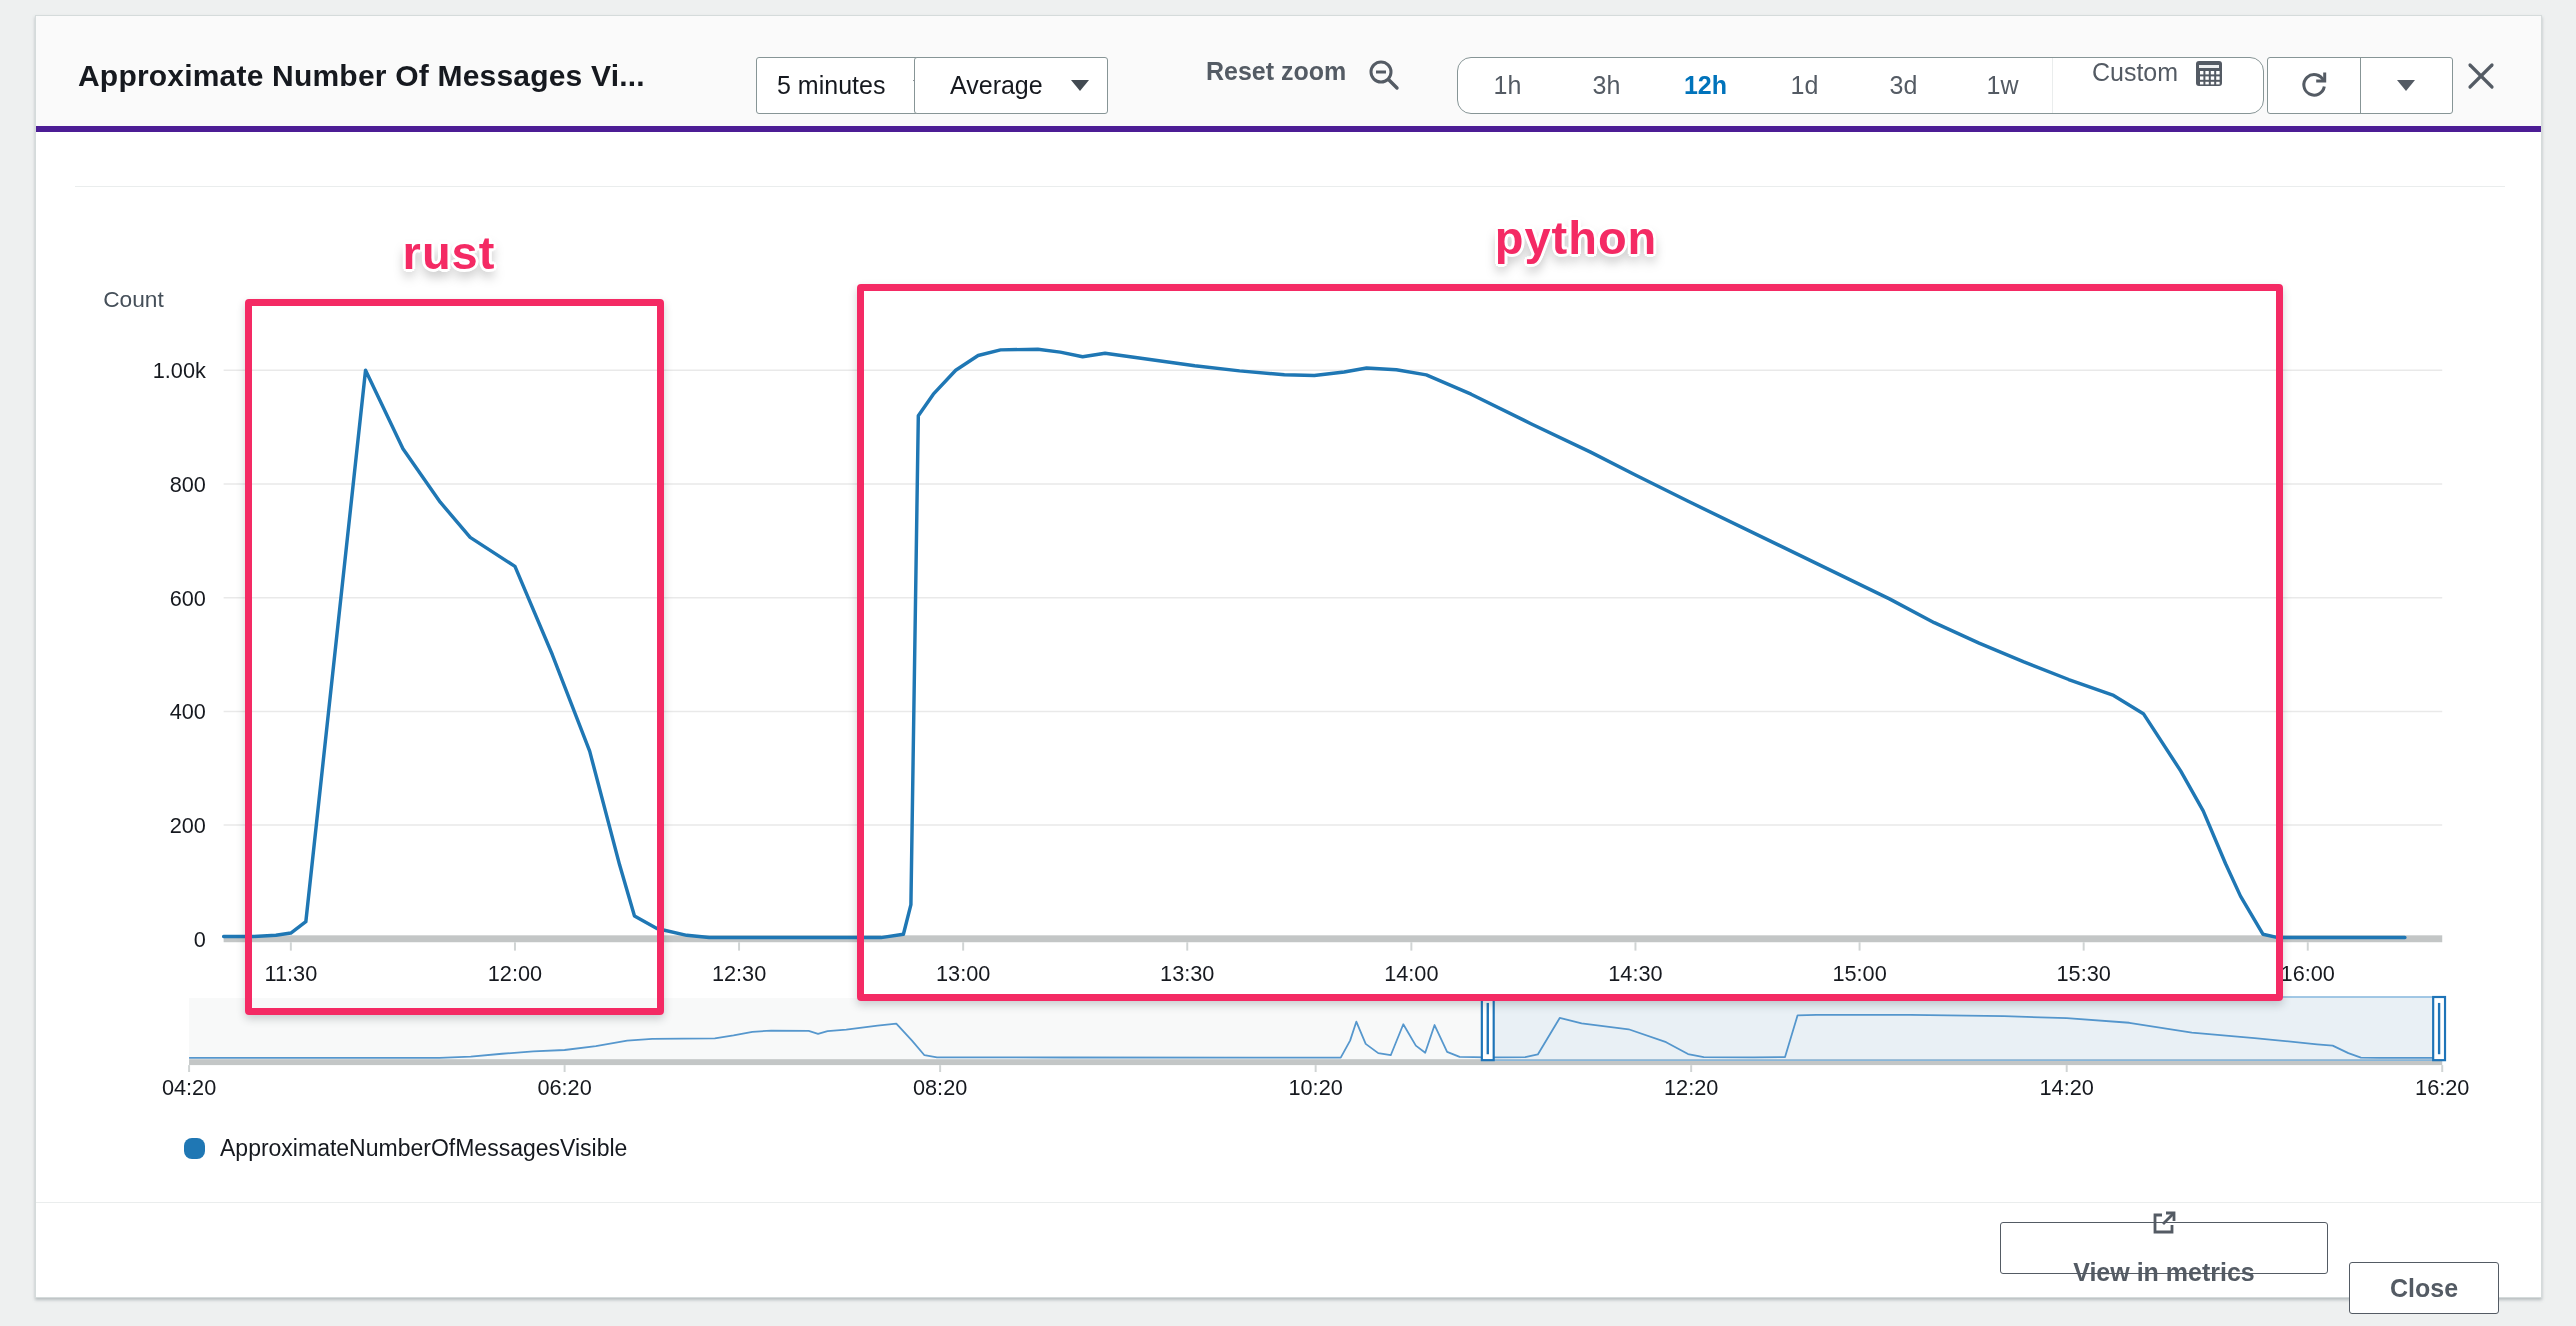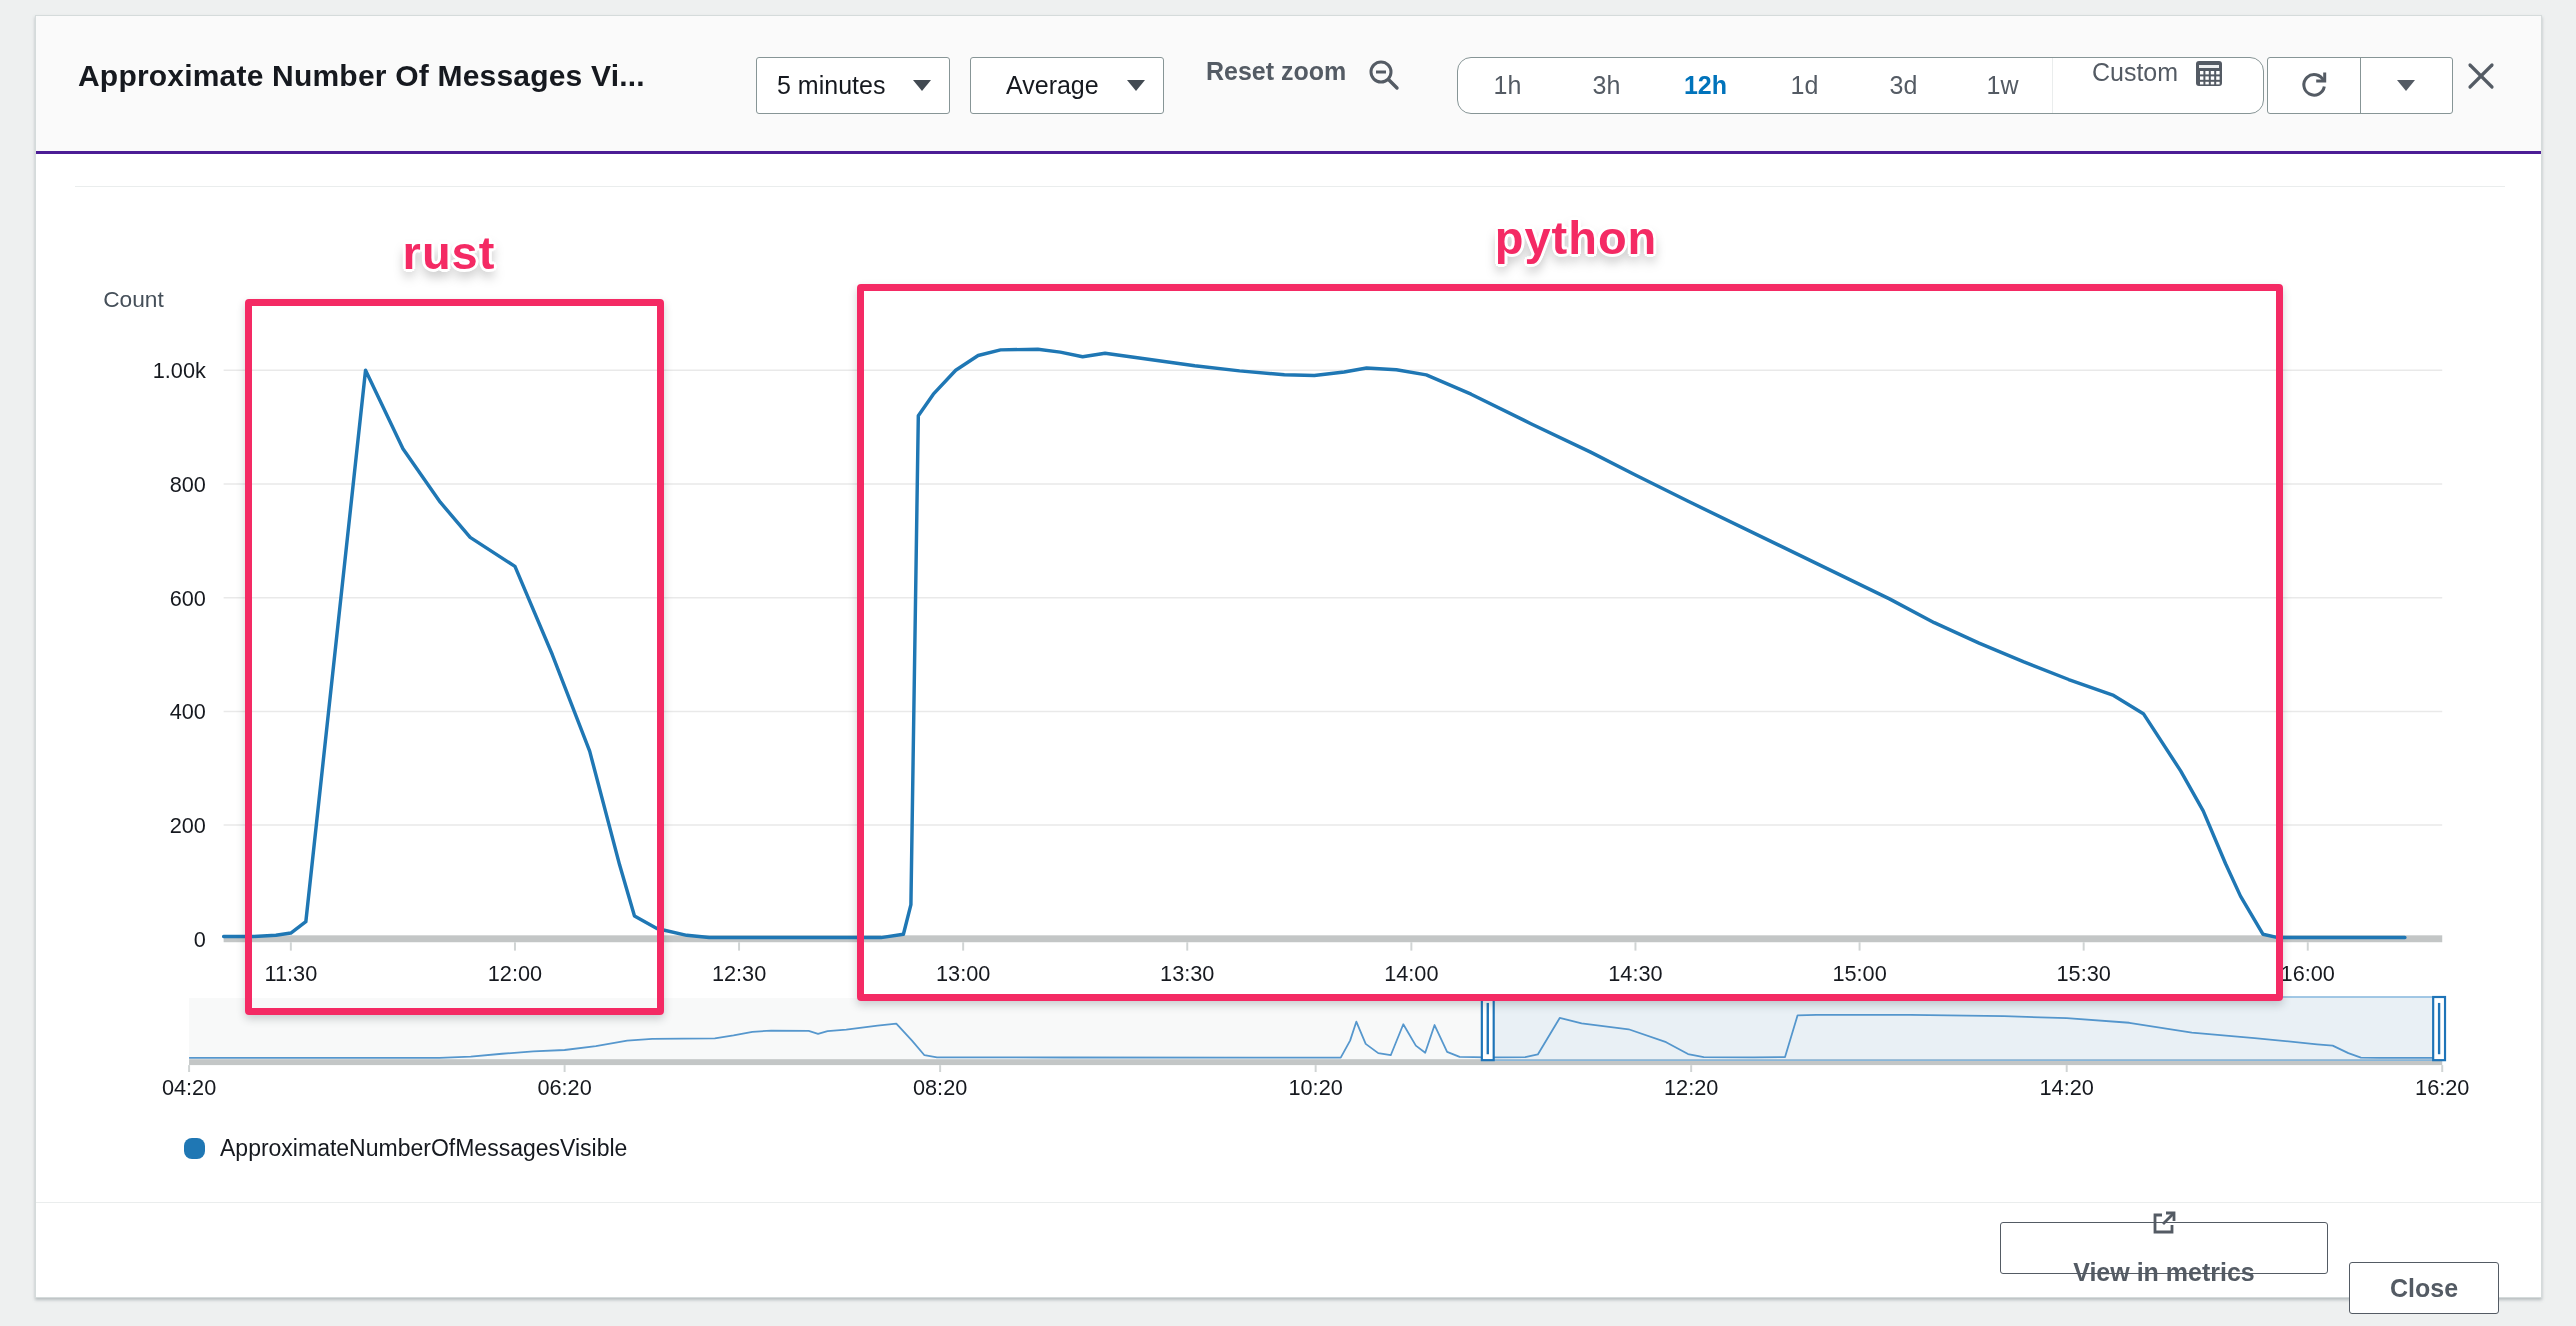--- a/index.html
+++ b/index.html
@@ -10,22 +10,22 @@
     color:#16191f;overflow:hidden;
   }
   .modal{
     position:absolute;left:35px;top:15px;width:2507px;height:1283px;
     background:#ffffff;border:1px solid #d5dbdb;
     box-shadow:0 2px 3px rgba(80,95,100,0.35);
     box-sizing:border-box;
   }
   
   .hdr{
-    position:absolute;left:0;top:0;width:100%;height:138px;
-    background:#fafafa;border-bottom:3px solid #4c1d95;box-sizing:border-box;
+    position:absolute;left:0;top:0;width:100%;height:116px;
+    background:#fafafa;border-bottom:6px solid #4c1d95;box-sizing:border-box;
   }
   .title{
     position:absolute;left:42px;top:43px;
     font-size:30px;font-weight:bold;color:#16191f;letter-spacing:0.2px;
   }
   .selectbox{
     position:absolute;top:41px;height:57px;background:#fff;
     border:1px solid #879596;border-radius:3px;box-sizing:border-box;
     display:flex;align-items:center;justify-content:space-between;
     padding:0 18px 0 20px;font-size:25px;color:#16191f;cursor:pointer;text-align:center;
@@ -105,21 +105,21 @@
 <div class="modal">
 
   <div class="hdr">
     <div class="title">Approximate Number Of Messages Vi...</div>
 
     <div class="selectbox" style="left:720px;width:194px;">
       <span>5 minutes</span>
       <span class="caret"></span>
     </div>
 
-    <div class="selectbox" style="left:934px;width:194px;padding-left:35px;">
+    <div class="selectbox" style="left:878px;width:194px;padding-left:35px;">
       <span>Average</span>
       <span class="caret"></span>
     </div>
 
     <div class="resetzoom">
       <span class="txt">Reset zoom</span>
       <span>
         <svg width="36" height="36" viewBox="0 0 36 36">
           <circle cx="15" cy="15" r="10" fill="none" stroke="#545b64" stroke-width="3"></circle>
           <line x1="22.5" y1="22.5" x2="31" y2="31" stroke="#545b64" stroke-width="3.4" stroke-linecap="round"></line>

